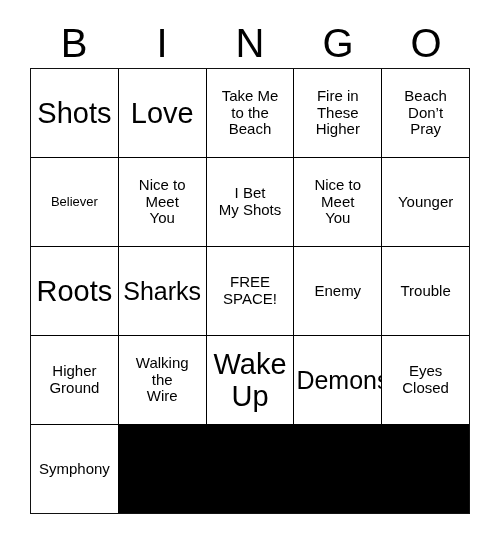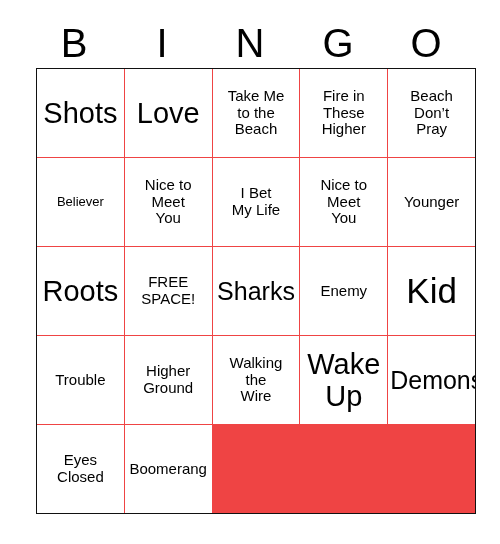--- a/index.html
+++ b/index.html
@@ -43,27 +43,27 @@
     font-size: 40px;
     line-height: 1;
     font-weight: 400;
     letter-spacing: 0px;
     color: #000000;
   }
 
   
   .grid {
     position: absolute;
-    left: 36px;
+    left: 30px;
     top: 68px;
     width: 440px;
     height: 446px;
     box-sizing: border-box;
     border: 1.5px solid #111111;
-    background: #ef4444;
+    background: #000000;
     display: grid;
     grid-template-columns: repeat(5, 1fr);
     grid-template-rows: repeat(5, 1fr);
     gap: 1px;
   }
 
   .cell {
     background: #ffffff;
     display: flex;
     align-items: center;
@@ -129,45 +129,42 @@
       <div class="cell">
         <span class="cell-text fs-xs">Believer</span>
       </div>
       <div class="cell">
         <span class="cell-text fs-md">Nice to
 Meet
 You</span>
       </div>
       <div class="cell">
         <span class="cell-text fs-md">I Bet
-My Life</span>
+My Shots</span>
       </div>
       <div class="cell">
         <span class="cell-text fs-md">Nice to
 Meet
 You</span>
       </div>
       <div class="cell">
         <span class="cell-text fs-md">Younger</span>
       </div>
       <div class="cell">
         <span class="cell-text fs-xl">Roots</span>
       </div>
       <div class="cell">
+        <span class="cell-text fs-lg">Sharks</span>
+      </div>
+      <div class="cell">
         <span class="cell-text fs-md">FREE
 SPACE!</span>
       </div>
       <div class="cell">
-        <span class="cell-text fs-lg">Sharks</span>
-      </div>
-      <div class="cell">
         <span class="cell-text fs-md">Enemy</span>
-      </div>
-      <div class="cell">
-        <span class="cell-text fs-xxl">Kid</span>
       </div>
       <div class="cell">
         <span class="cell-text fs-md">Trouble</span>
       </div>
       <div class="cell">
         <span class="cell-text fs-md">Higher
 Ground</span>
       </div>
       <div class="cell">
         <span class="cell-text fs-md">Walking
@@ -179,17 +176,17 @@
 Up</span>
       </div>
       <div class="cell">
         <span class="cell-text fs-sm">Demons</span>
       </div>
       <div class="cell">
         <span class="cell-text fs-md">Eyes
 Closed</span>
       </div>
       <div class="cell">
-        <span class="cell-text fs-md">Boomerang</span>
+        <span class="cell-text fs-md">Symphony</span>
       </div>
     </div>
 
 </div>
 
 </body></html>

